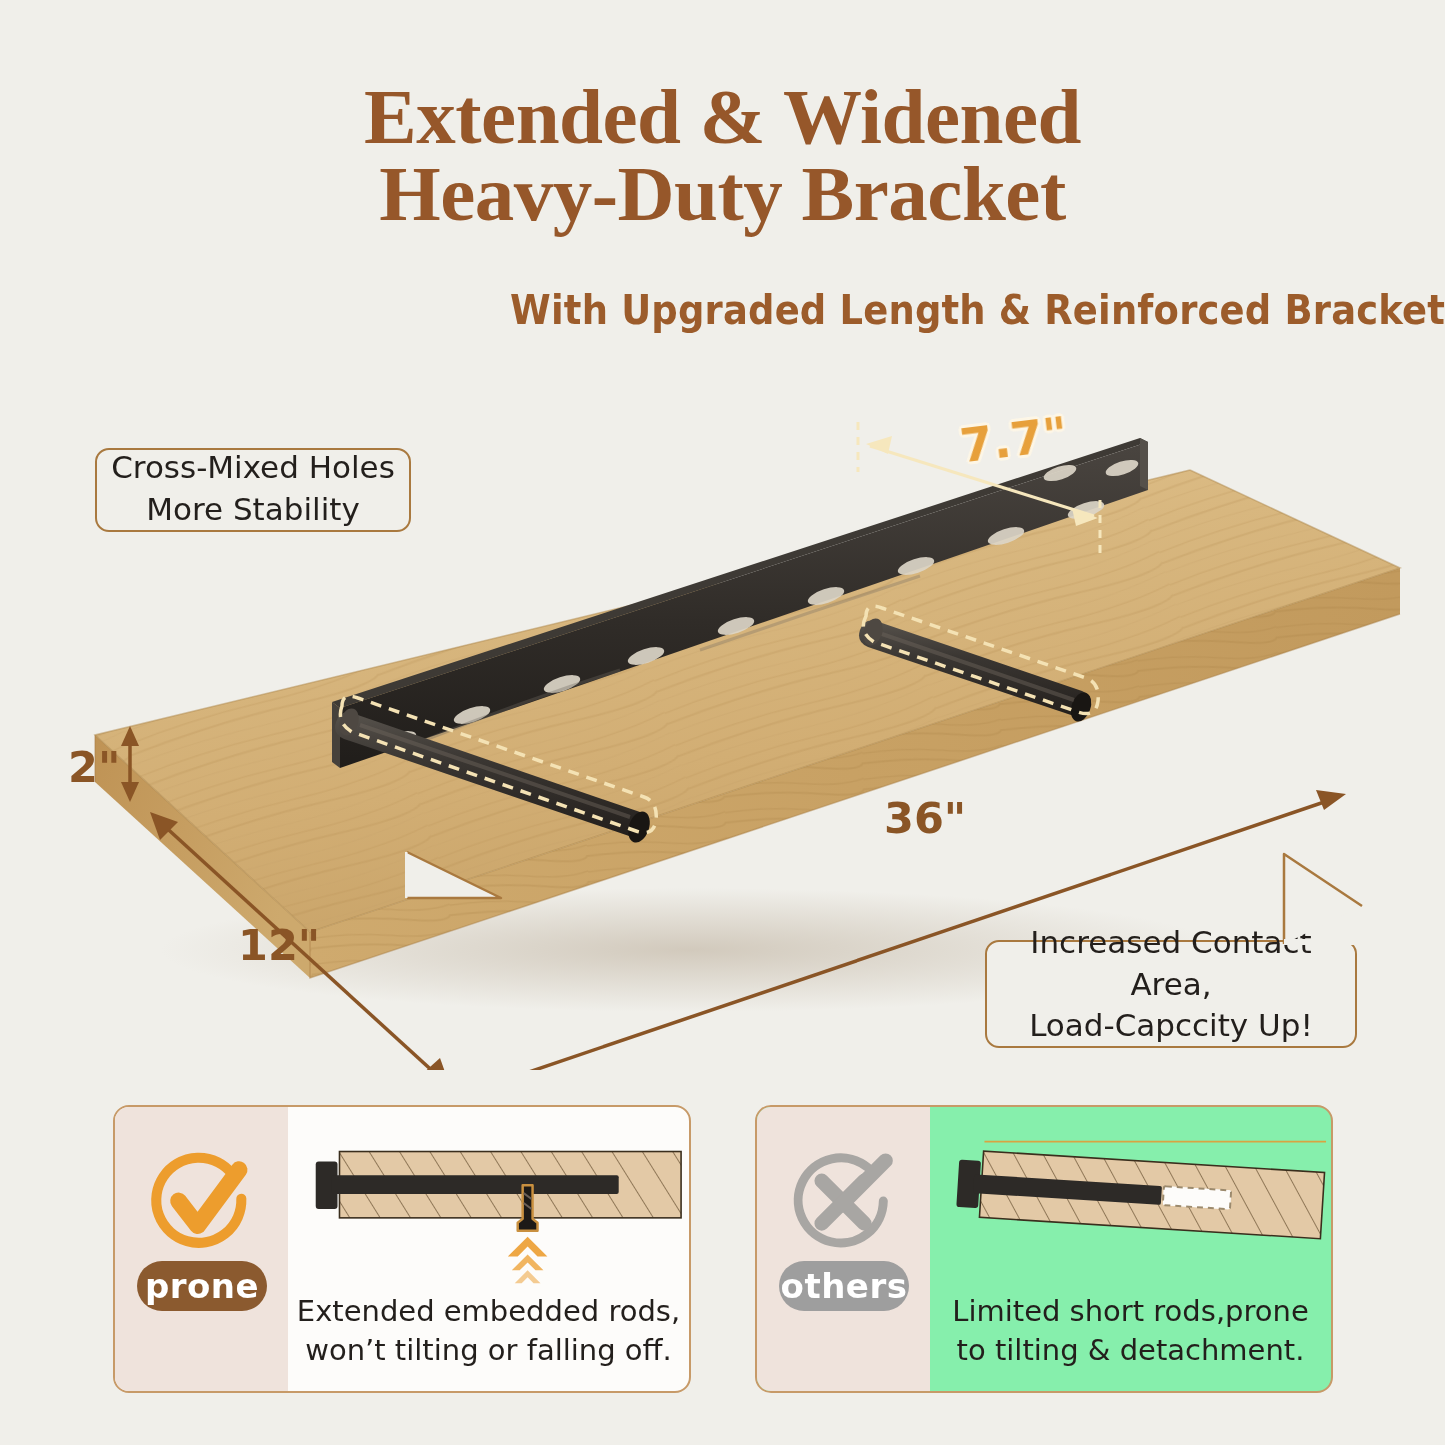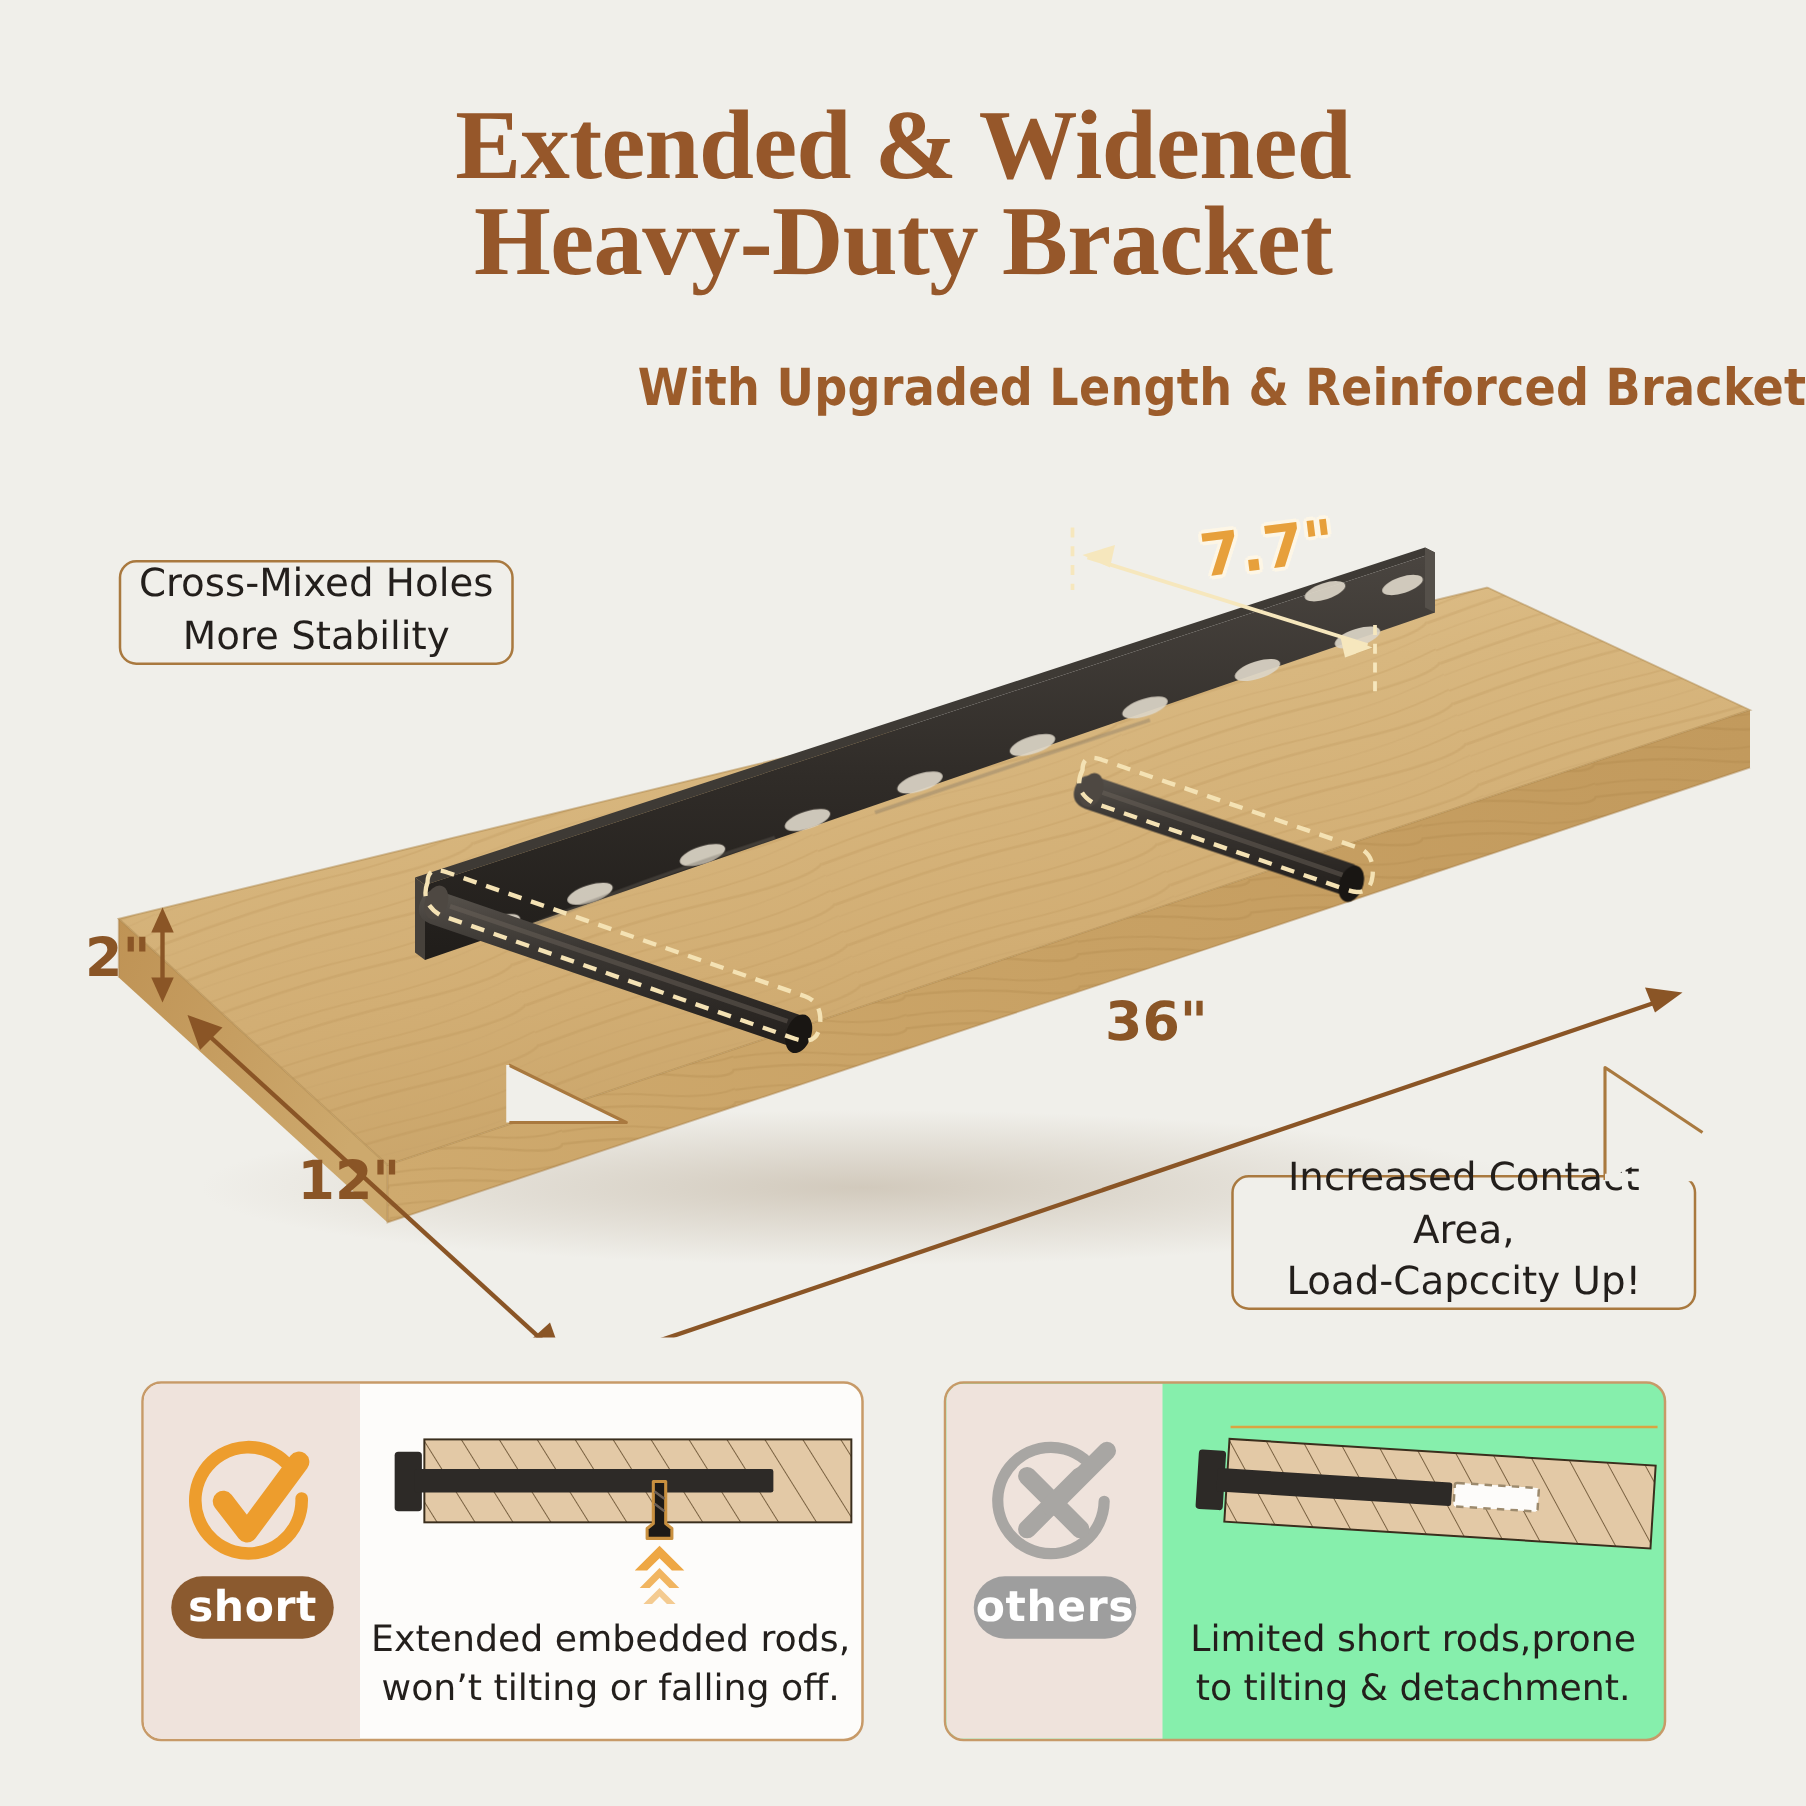--- a/index.html
+++ b/index.html
@@ -261,21 +261,21 @@
   <div class="dim" id="dim-12">12"</div>
   <div class="dim" id="dim-36">36"</div>
   <div class="dim" id="dim-77">7.7"</div>
 
   <div class="card" id="card-ours">
     <div class="card-side">
       <svg class="mark" viewBox="0 0 100 100">
         <path d="M78 26 A38 38 0 1 0 86 48" fill="none" stroke="#ed9d2d" stroke-width="9" stroke-linecap="round"></path>
         <path d="M30 50 L47 72 L84 22" fill="none" stroke="#ed9d2d" stroke-width="15" stroke-linecap="round" stroke-linejoin="round"></path>
       </svg>
-      <div class="badge" id="badge-ours">short</div>
+      <div class="badge" id="badge-ours">prone</div>
     </div>
     <div class="card-body">
       <svg class="diagram" viewBox="0 0 405 170">
         <defs>
           <pattern id="hatchA" width="26" height="26" patternUnits="userSpaceOnUse" patternTransform="rotate(-32)">
             <rect width="26" height="26" fill="#e3c9a6"></rect>
             <line x1="0" y1="0" x2="0" y2="26" stroke="#6b5434" stroke-width="1.4"></line>
           </pattern>
         </defs>
 

